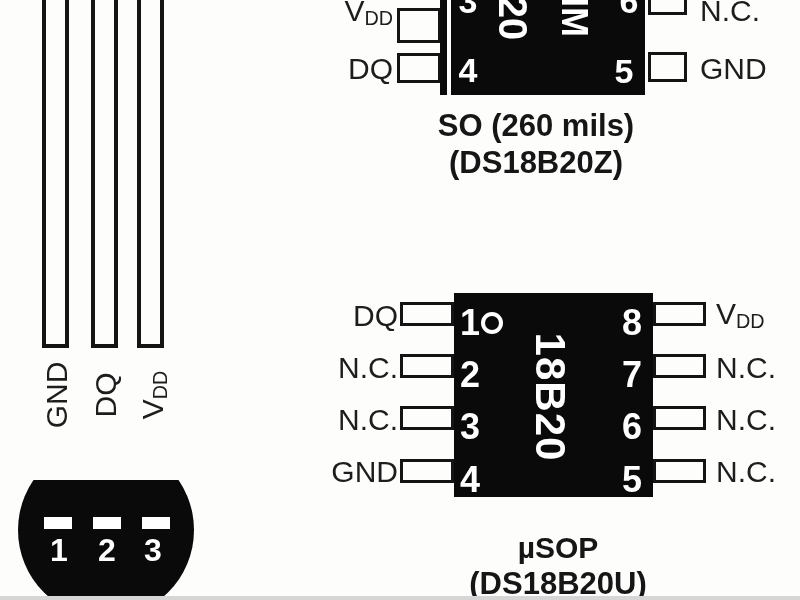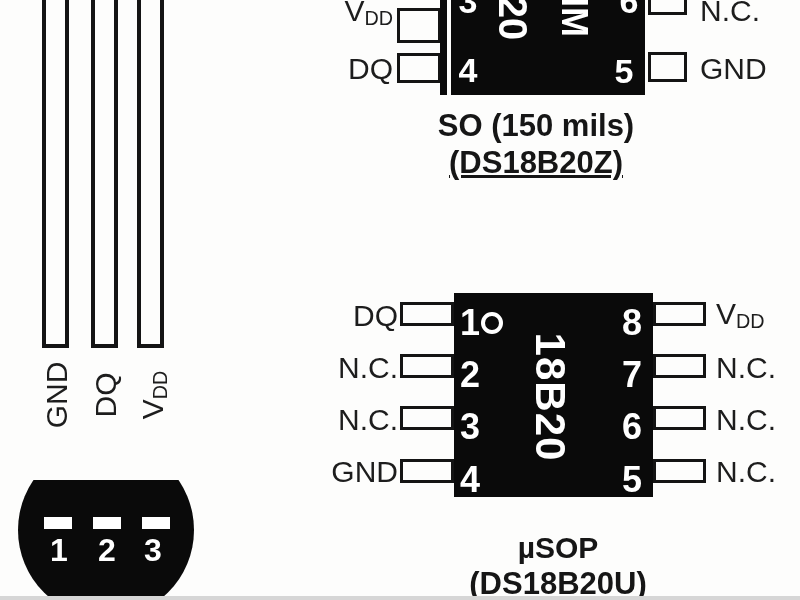--- a/index.html
+++ b/index.html
@@ -69,22 +69,22 @@
       <div class="abs marking" style="left:17px;top:-3px;width:90px;height:42px;font-size:40px;line-height:42px;transform:rotate(90deg);">20</div>
       <div class="abs marking" style="left:83px;top:0px;width:80px;height:34px;font-size:36px;line-height:34px;transform:rotate(90deg);">IM</div>
     </div>
 
     <div class="abs pinrect" style="left:648px;top:-18px;width:39px;height:33px;"></div>
     <div class="abs pinrect" style="left:648px;top:52px;width:39px;height:30px;"></div>
 
     <div class="abs pinlabel" style="left:700px;top:-6px;width:100px;"><span>N.C.</span><span class="sub"></span></div>
     <div class="abs pinlabel" style="left:700px;top:52px;width:100px;"><span>GND</span><span class="sub"></span></div>
 
-    <div class="abs caption" style="left:386px;top:108px;width:300px;font-size:31px;">SO (150 mils)</div>
-    <div class="abs caption" style="left:386px;top:145px;width:300px;font-size:31px;text-decoration:underline;">(DS18B20Z)</div>
+    <div class="abs caption" style="left:386px;top:108px;width:300px;font-size:31px;">SO (260 mils)</div>
+    <div class="abs caption" style="left:386px;top:145px;width:300px;font-size:31px;">(DS18B20Z)</div>
   </div>
 
   <div>
 
     <div class="abs pinlabel" style="left:298px;top:299px;width:100px;text-align:right;"><span>DQ</span><span class="sub"></span></div>
     <div class="abs pinlabel" style="left:298px;top:351px;width:100px;text-align:right;"><span>N.C.</span><span class="sub"></span></div>
     <div class="abs pinlabel" style="left:298px;top:403px;width:100px;text-align:right;"><span>N.C.</span><span class="sub"></span></div>
     <div class="abs pinlabel" style="left:298px;top:455px;width:100px;text-align:right;"><span>GND</span><span class="sub"></span></div>
 
     <div class="abs pinrect" style="left:400px;top:302px;width:54px;height:24px;"></div>

